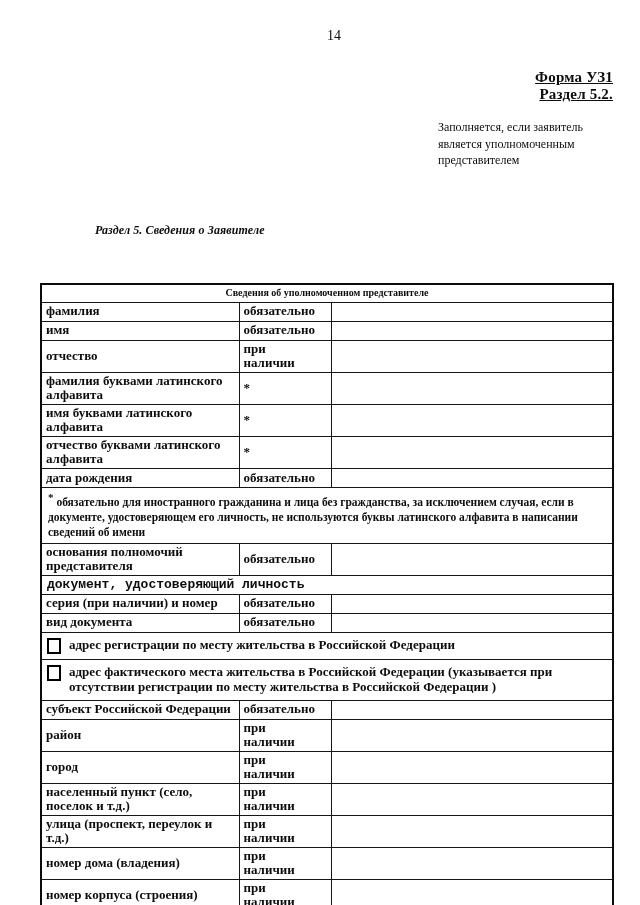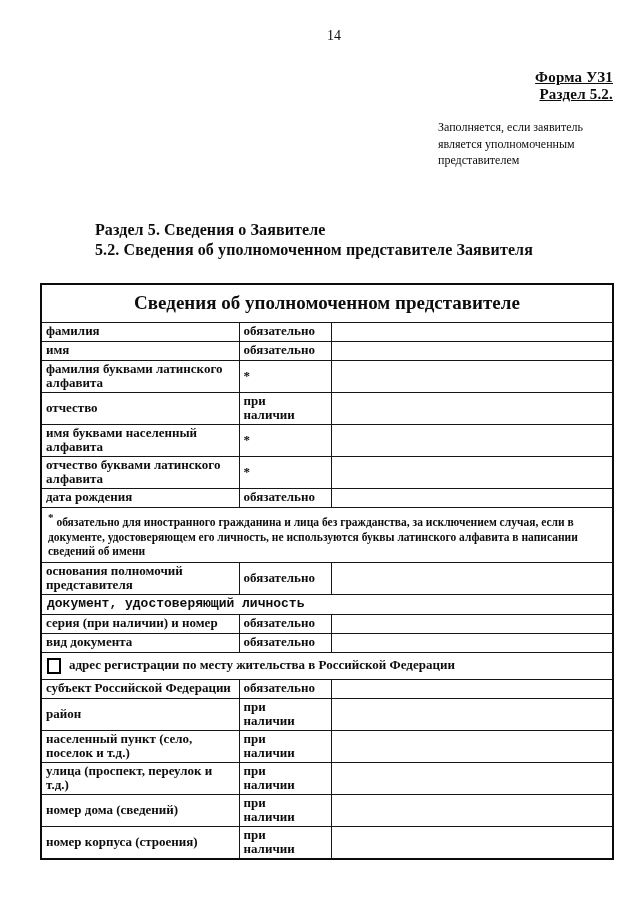--- a/index.html
+++ b/index.html
@@ -20,39 +20,40 @@
     text-align: right; font-weight: bold; font-size: 15px; line-height: 17px;
     letter-spacing: 0.2px;
     text-decoration: underline;
   }
   .fill-note {
     position: absolute; top: 119px; left: 438px; width: 180px;
     font-size: 12px; line-height: 16.5px; white-space: pre-line;
   }
   .headings {
     position: absolute; top: 220px; left: 95px;
-    font-weight: bold; font-size: 16px; line-height: 20px;
+    font-weight: bold; font-size: 12px; line-height: 20px;
     letter-spacing: 0.1px;
+    font-style: italic;
   }
   table.form-table {
     position: absolute; top: 283px; left: 40px;
     width: 572px;
     border-collapse: collapse;
     border: 2px solid #0b0b0b;
     font-size: 13px; font-weight: bold;
     table-layout: fixed;
   }
   .form-table td, .form-table th {
     border: 1px solid #161616;
     padding: 1px 4px 2px 4px;
     vertical-align: middle;
     line-height: 1.08;
     overflow: hidden;
   }
-  th.tbl-title { text-align: center; font-size: 19px; padding: 8px 2px; height: 15px; }
+  th.tbl-title { text-align: center; font-size: 10px; padding: 1px 2px; height: 15px; }
   td.c1 { }
   td.c2 { white-space: pre-line; }
   td.c3 { }
   tr.single td { height: 15px; }
   td.note { font-size: 11.5px; line-height: 1.3; padding: 2px 6px 3px 6px; }
   td.note sup { font-size: 11px; }
   td.sect { padding: 2px 5px; height: 14px; font-family: Liberation Mono, monospace; }
   td.cb { padding: 4px 19px 5px 5px; }
   .cbwrap { display: flex; gap: 8px; align-items: flex-start; }
   .checkbox {
@@ -71,21 +72,20 @@
   <div>Форма УЗ1</div>
   <div>Раздел 5.2.</div>
 </div>
 
 <div class="fill-note">Заполняется, если заявитель
 является уполномоченным
 представителем</div>
 
 <div class="headings">
   <div>Раздел 5. Сведения о Заявителе</div>
-  <div>5.2. Сведения об уполномоченном представителе Заявителя</div>
 </div>
 
 <table class="form-table">
   <colgroup>
     <col style="width:198px">
       <col style="width:92px">
       <col style="width:282px">
   </colgroup>
   <tbody>
       <tr>
@@ -96,32 +96,32 @@
     <td class="c1">фамилия</td>
     <td class="c2">обязательно</td>
     <td class="c3"></td>
   </tr>
   <tr class="single">
     <td class="c1">имя</td>
     <td class="c2">обязательно</td>
     <td class="c3"></td>
   </tr>
   <tr>
+    <td class="c1">отчество</td>
+    <td class="c2">при
+наличии</td>
+    <td class="c3"></td>
+  </tr>
+  <tr>
     <td class="c1">фамилия буквами латинского алфавита</td>
     <td class="c2">*</td>
     <td class="c3"></td>
   </tr>
   <tr>
-    <td class="c1">отчество</td>
-    <td class="c2">при
-наличии</td>
-    <td class="c3"></td>
-  </tr>
-  <tr>
-    <td class="c1">имя буквами населенный алфавита</td>
+    <td class="c1">имя буквами латинского алфавита</td>
     <td class="c2">*</td>
     <td class="c3"></td>
   </tr>
   <tr>
     <td class="c1">отчество буквами латинского алфавита</td>
     <td class="c2">*</td>
     <td class="c3"></td>
   </tr>
   <tr class="single">
     <td class="c1">дата рождения</td>
@@ -150,45 +150,59 @@
     <td class="c3"></td>
   </tr>
   <tr>
     <td class="cb" colspan="3">
       <div class="cbwrap">
         <span class="checkbox"></span>
         <span class="cbtext">адрес регистрации по месту жительства в Российской Федерации</span>
       </div>
     </td>
   </tr>
+  <tr>
+    <td class="cb" colspan="3">
+      <div class="cbwrap">
+        <span class="checkbox"></span>
+        <span class="cbtext">адрес фактического места жительства в Российской Федерации  (указывается при отсутствии регистрации по месту жительства в Российской Федерации )</span>
+      </div>
+    </td>
+  </tr>
   <tr class="single">
     <td class="c1">субъект Российской Федерации</td>
     <td class="c2">обязательно</td>
     <td class="c3"></td>
   </tr>
   <tr>
     <td class="c1">район</td>
     <td class="c2">при
 наличии</td>
     <td class="c3"></td>
   </tr>
   <tr>
+    <td class="c1">город</td>
+    <td class="c2">при
+наличии</td>
+    <td class="c3"></td>
+  </tr>
+  <tr>
     <td class="c1">населенный пункт (село, поселок и т.д.)</td>
     <td class="c2">при
 наличии</td>
     <td class="c3"></td>
   </tr>
   <tr>
     <td class="c1">улица (проспект, переулок и т.д.)</td>
     <td class="c2">при
 наличии</td>
     <td class="c3"></td>
   </tr>
   <tr>
-    <td class="c1">номер дома (сведений)</td>
+    <td class="c1">номер дома (владения)</td>
     <td class="c2">при
 наличии</td>
     <td class="c3"></td>
   </tr>
   <tr>
     <td class="c1">номер корпуса (строения)</td>
     <td class="c2">при
 наличии</td>
     <td class="c3"></td>
   </tr>

